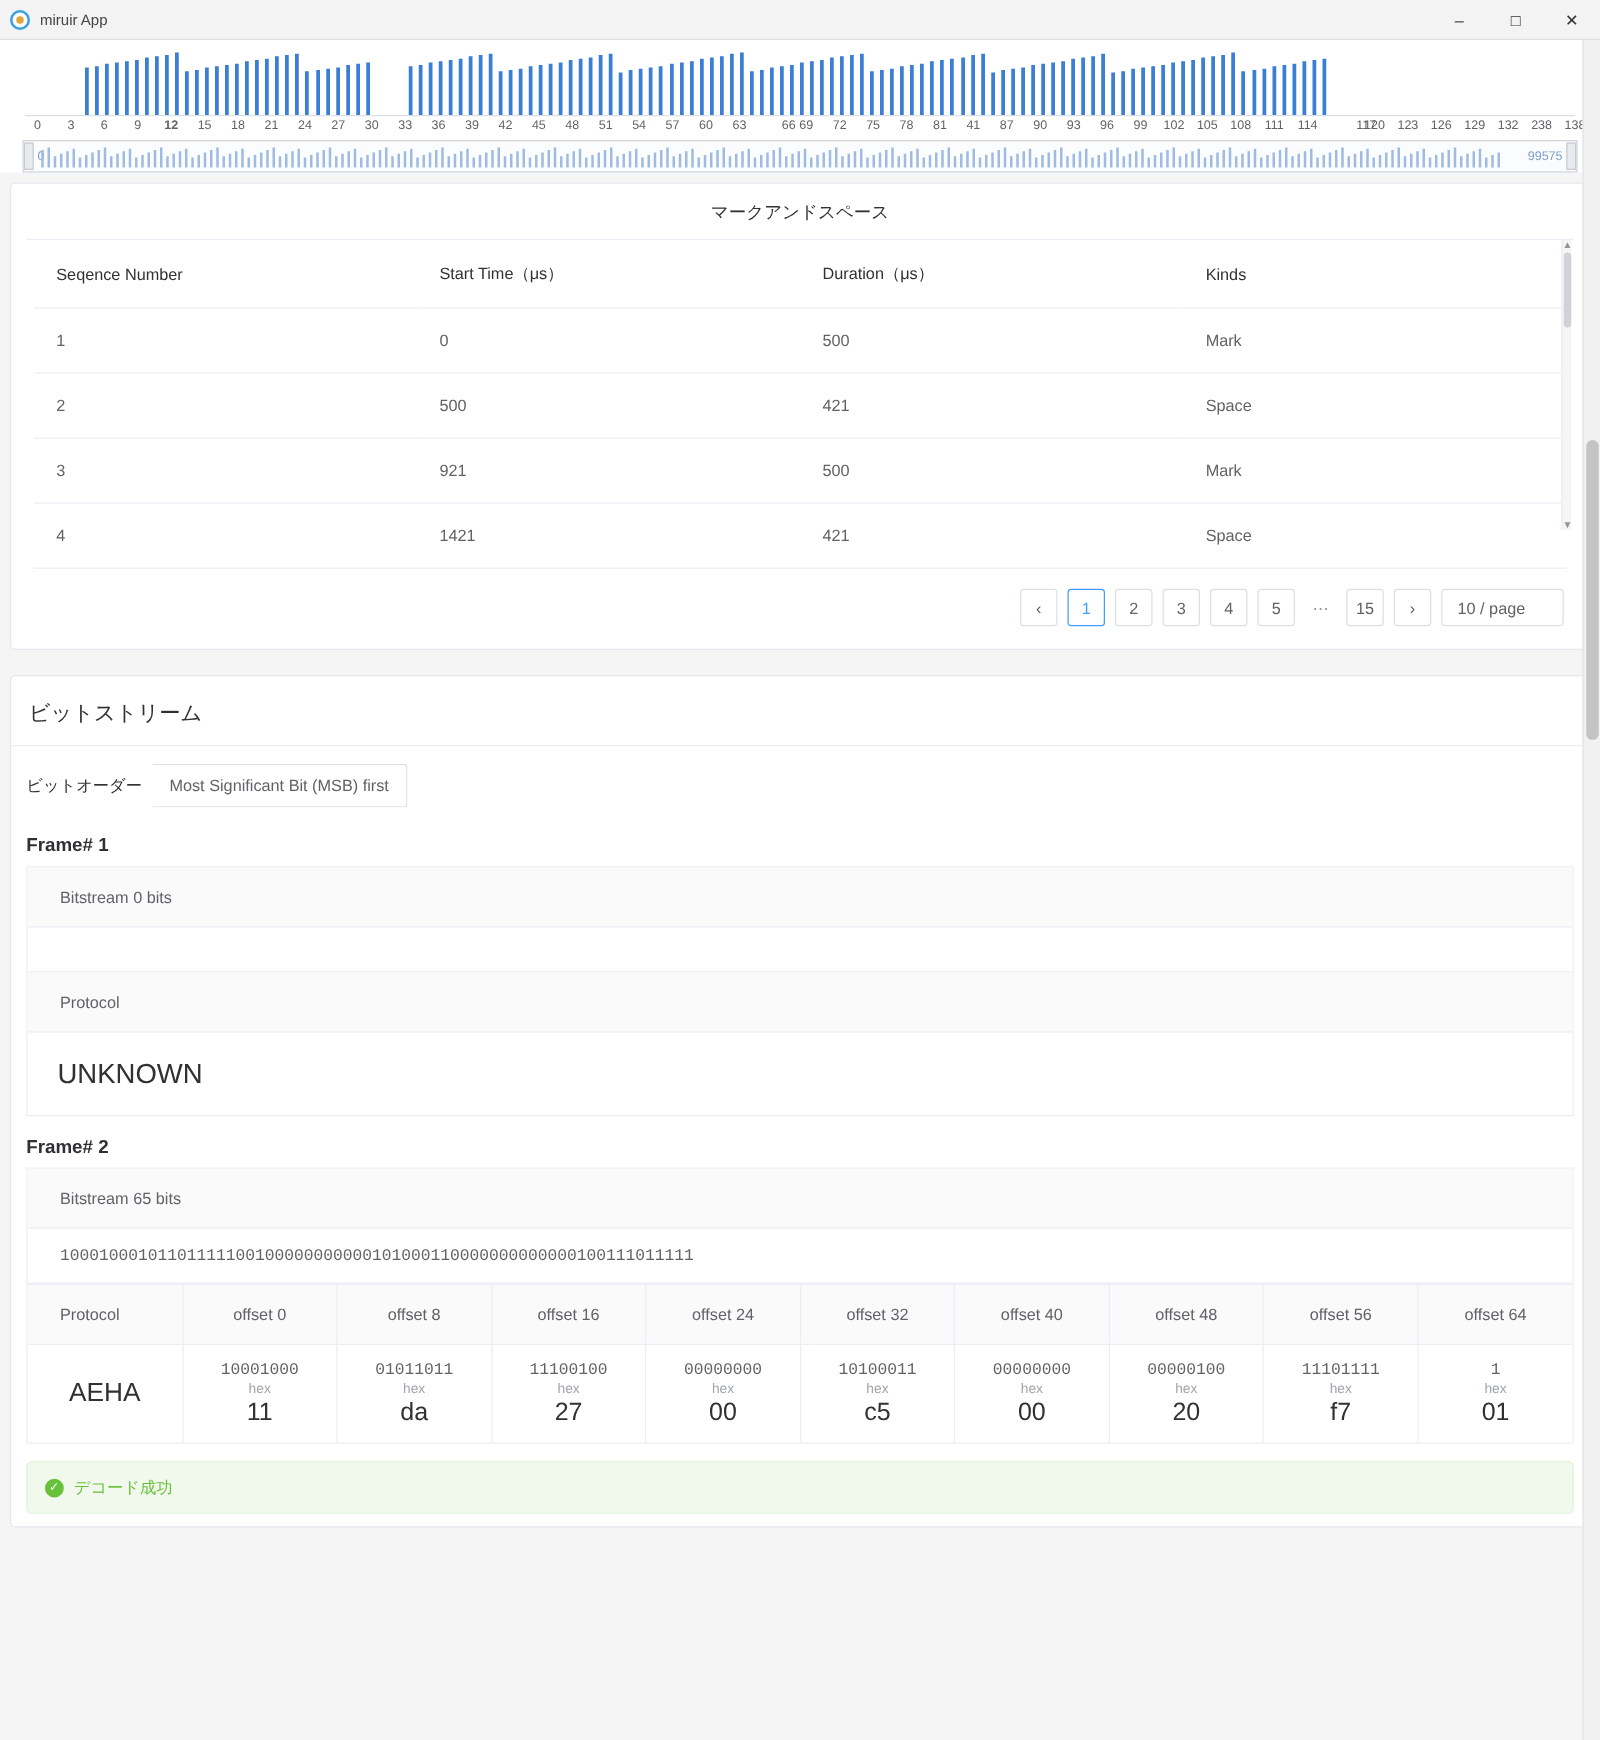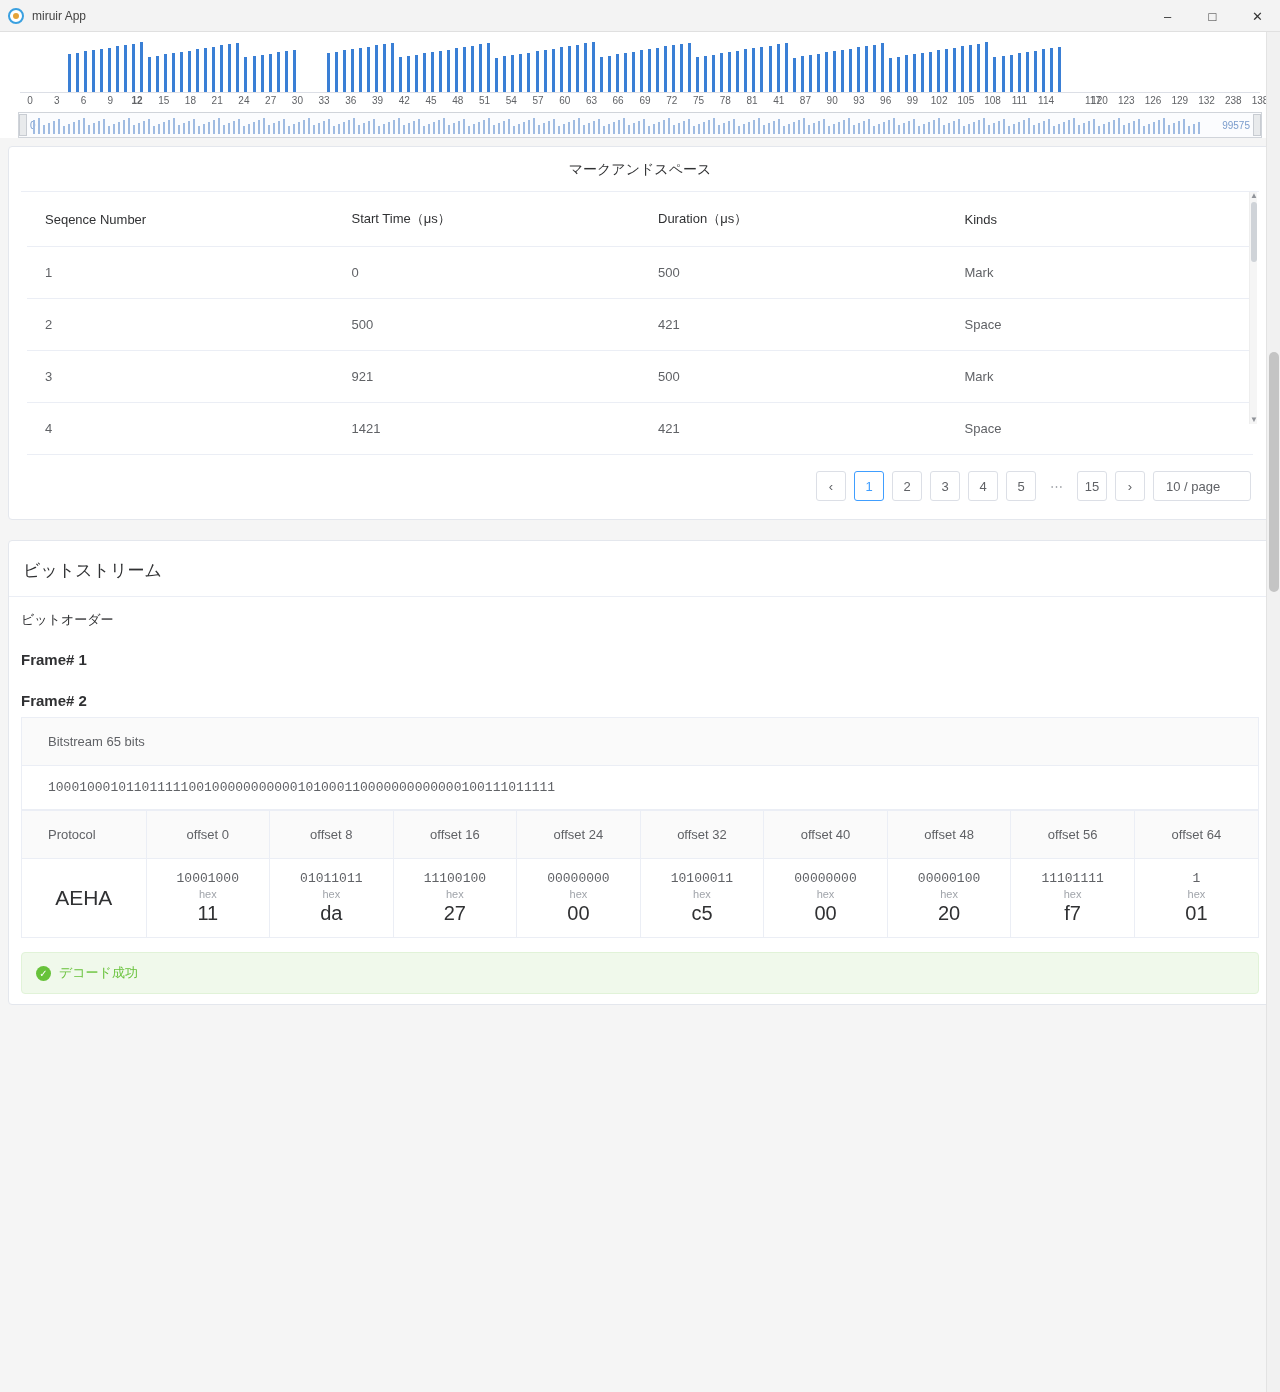--- a/index.html
+++ b/index.html
@@ -556,21 +556,21 @@
         <div class="tick" style="left: 330.87px;">36</div>
         <div class="tick" style="left: 357.609px;">39</div>
         <div class="tick" style="left: 384.348px;">42</div>
         <div class="tick" style="left: 411.087px;">45</div>
         <div class="tick" style="left: 437.826px; text-align: center;">48</div>
         <div class="tick" style="left: 464.565px;">51</div>
         <div class="tick" style="left: 491.304px;">54</div>
         <div class="tick" style="left: 518.043px;">57</div>
         <div class="tick" style="left: 544.783px;">60</div>
         <div class="tick" style="left: 571.522px;">63</div>
-        <div class="tick" style="left: 598px;">66</div>
+        <div class="tick" style="left: 611px;">66</div>
         <div class="tick" style="left: 625px;">69</div>
         <div class="tick" style="left: 651.739px;">72</div>
         <div class="tick" style="left: 678.478px;">75</div>
         <div class="tick" style="left: 705.217px;">78</div>
         <div class="tick" style="left: 731.957px;">81</div>
         <div class="tick" style="left: 758.696px;">41</div>
         <div class="tick" style="left: 785.435px;">87</div>
         <div class="tick" style="left: 812.174px;">90</div>
         <div class="tick" style="left: 838.913px;">93</div>
         <div class="tick" style="left: 865.652px;">96</div>
@@ -895,24 +895,31 @@
   </div>
 
   <div class="divider-gap"></div>
 
   <div class="bit-panel">
     <div class="bit-title">ビットストリーム</div>
 
     <div class="bit-order-row">
       <div class="bit-order-label">ビットオーダー</div>
       <div class="seg">
+        <div class="seg-btn">Most Significant Bit (MSB) first</div>
       </div>
     </div>
 
     <div class="frame-label">Frame# 1</div>
+    <div class="frame-box">
+      <div class="row-head">Bitstream 0 bits</div>
+      <div class="row-body"></div>
+      <div class="row-head">Protocol</div>
+      <div class="row-body big">UNKNOWN</div>
+    </div>
 
     <div class="frame-label">Frame# 2</div>
     <div class="frame-box">
       <div class="row-head">Bitstream 65 bits</div>
       <div class="row-body">10001000101101111100100000000000101000110000000000000100111011111</div>
 
       <table class="proto-table">
         <thead>
           <tr>
             <th style="width:124px">Protocol</th>

